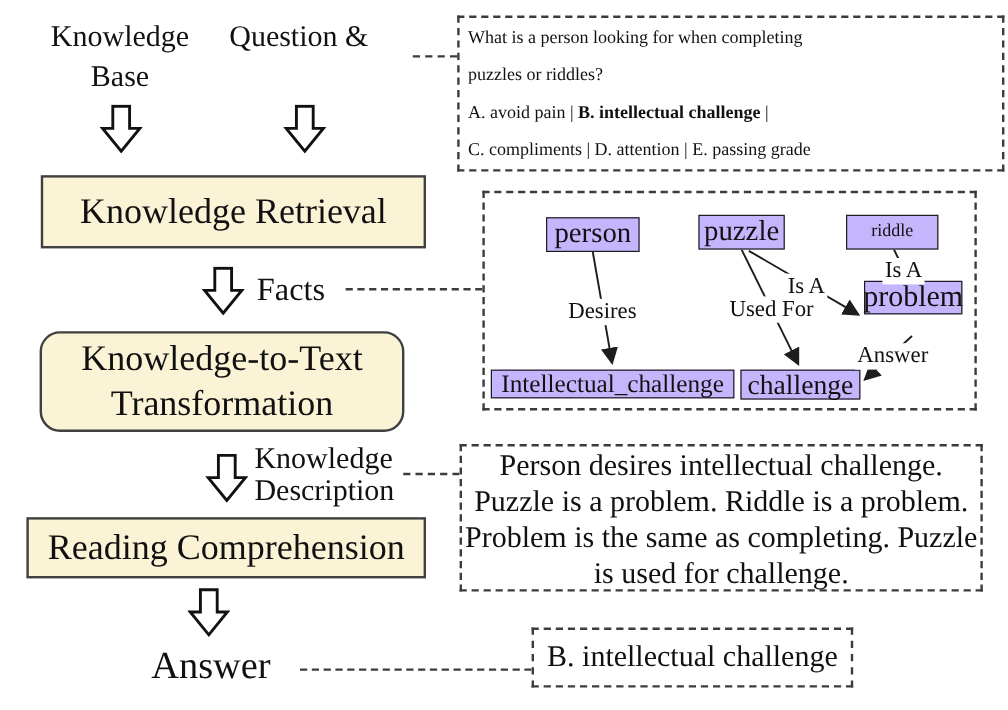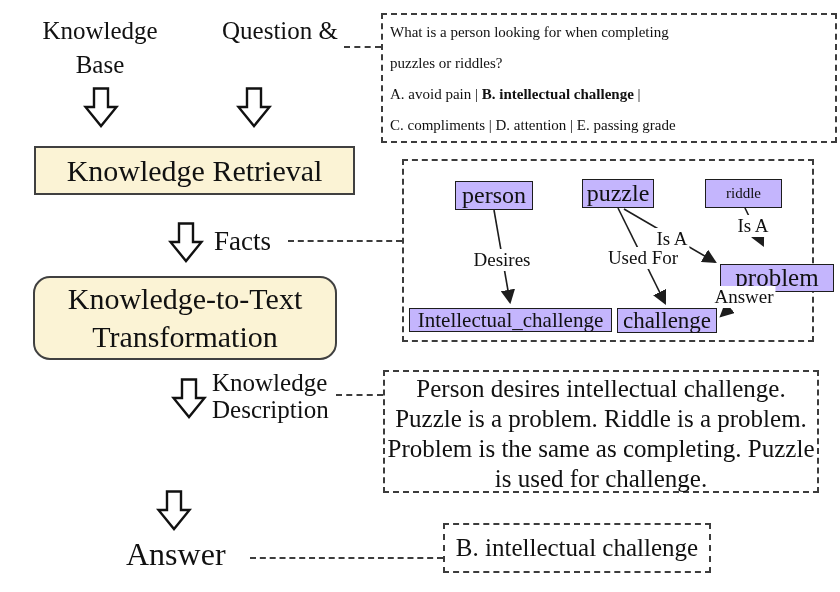--- a/index.html
+++ b/index.html
@@ -7,38 +7,38 @@
     width:840px;height:592px;background:#ffffff;
     font-family:"Liberation Serif","DejaVu Serif",serif;
     color:#111;
   }
   .page{position:relative;width:840px;height:592px;overflow:hidden;}
 
   
   .io-label{position:absolute;text-align:center;font-size:25px;line-height:34px;}
   .io-label .line{display:block;white-space:nowrap;}
   #lbl-kb{left:37px;top:14px;width:126px;}
-  #lbl-qa{left:160px;top:14px;width:178px;text-align:right;}
+  #lbl-qa{left:160px;top:14px;width:178px;}
 
   .blk{position:absolute;width:36px;height:41px;}
   #arrow1{left:83px;top:87px;}
   #arrow2{left:236px;top:87px;}
   #arrow3{left:168px;top:222px;}
   #arrow4{left:171px;top:378px;}
   #arrow5{left:156px;top:490px;}
 
   .stage{
     position:absolute;box-sizing:border-box;
     background:var(--stage-fill,#FBF3D5);
     border:2px solid var(--stage-border,#404040);
     display:flex;flex-direction:column;align-items:center;justify-content:center;
     text-align:center;
   }
   .stage .line{display:block;white-space:nowrap;}
-  #stage1{left:34px;top:146px;width:321px;height:49px;font-size:30px;}
+  #stage1{left:34px;top:146px;width:321px;height:61px;font-size:30px;}
   #stage2{left:33px;top:276px;width:304px;height:84px;font-size:30px;line-height:38px;border-radius:17px;}
   #stage3{left:22px;top:431px;width:333px;height:51px;font-size:30px;}
 
   .flow-note{position:absolute;white-space:nowrap;}
   #facts{left:214px;top:226px;font-size:27px;}
   #kdlbl{left:212px;top:369px;font-size:25px;line-height:27px;}
   #kdlbl .line{display:block;white-space:nowrap;}
   #answer-lbl{left:126px;top:536px;font-size:32px;}
 
   
@@ -61,21 +61,21 @@
   
   #gedges{position:absolute;left:0;top:0;width:412px;height:183px;}
   #gedges line{stroke:#1d1d1d;stroke-width:1.6;}
   .gnode{
     position:absolute;box-sizing:border-box;background:#c4b5fd;border:1.7px solid #1d1d1d;
     display:flex;align-items:center;justify-content:center;white-space:nowrap;
   }
   #n-person{left:51px;top:20px;width:78px;height:29px;font-size:24px;}
   #n-puzzle{left:178px;top:18px;width:72px;height:29px;font-size:24px;}
   #n-riddle{left:301px;top:18px;width:77px;height:29px;font-size:15px;}
-  #n-problem{left:316px;top:103px;width:114px;height:28px;font-size:25px;}
+  #n-problem{left:316px;top:73px;width:82px;height:28px;font-size:25px;}
   #n-ichal{left:5px;top:147px;width:203px;height:24px;font-size:21px;}
   #n-chal{left:213px;top:147px;width:100px;height:25px;font-size:23px;}
   .elabel{
     position:absolute;transform:translate(-50%,-50%);
     background:#fff;font-size:19px;white-space:nowrap;padding:0 2px;
   }
   #e-desires{left:98px;top:99px;}
   #e-usedfor{left:239px;top:97px;}
   #e-isa1{left:268px;top:78px;}
   #e-isa2{left:349px;top:65px;}
@@ -109,20 +109,23 @@
   <svg class="blk" id="arrow5" viewBox="0 0 36 41">
     <polygon points="11,1.5 25,1.5 25,20 33.5,20 18,39 2.5,20 11,20" fill="#fff" stroke="#111" stroke-width="2.4"></polygon>
   </svg>
 
   <div class="stage" id="stage1">
     <span class="line">Knowledge Retrieval</span>
   </div>
   <div class="stage" id="stage2">
     <span class="line">Knowledge-to-Text</span>
     <span class="line">Transformation</span>
+  </div>
+  <div class="stage" id="stage3">
+    <span class="line">Reading Comprehension</span>
   </div>
 
   <div class="flow-note" id="facts">Facts</div>
   <div class="flow-note" id="kdlbl">
     <span class="line">Knowledge</span>
     <span class="line">Description</span>
   </div>
   <div class="flow-note" id="answer-lbl">Answer</div>
 
   <div class="dash-h" id="c1"></div>

